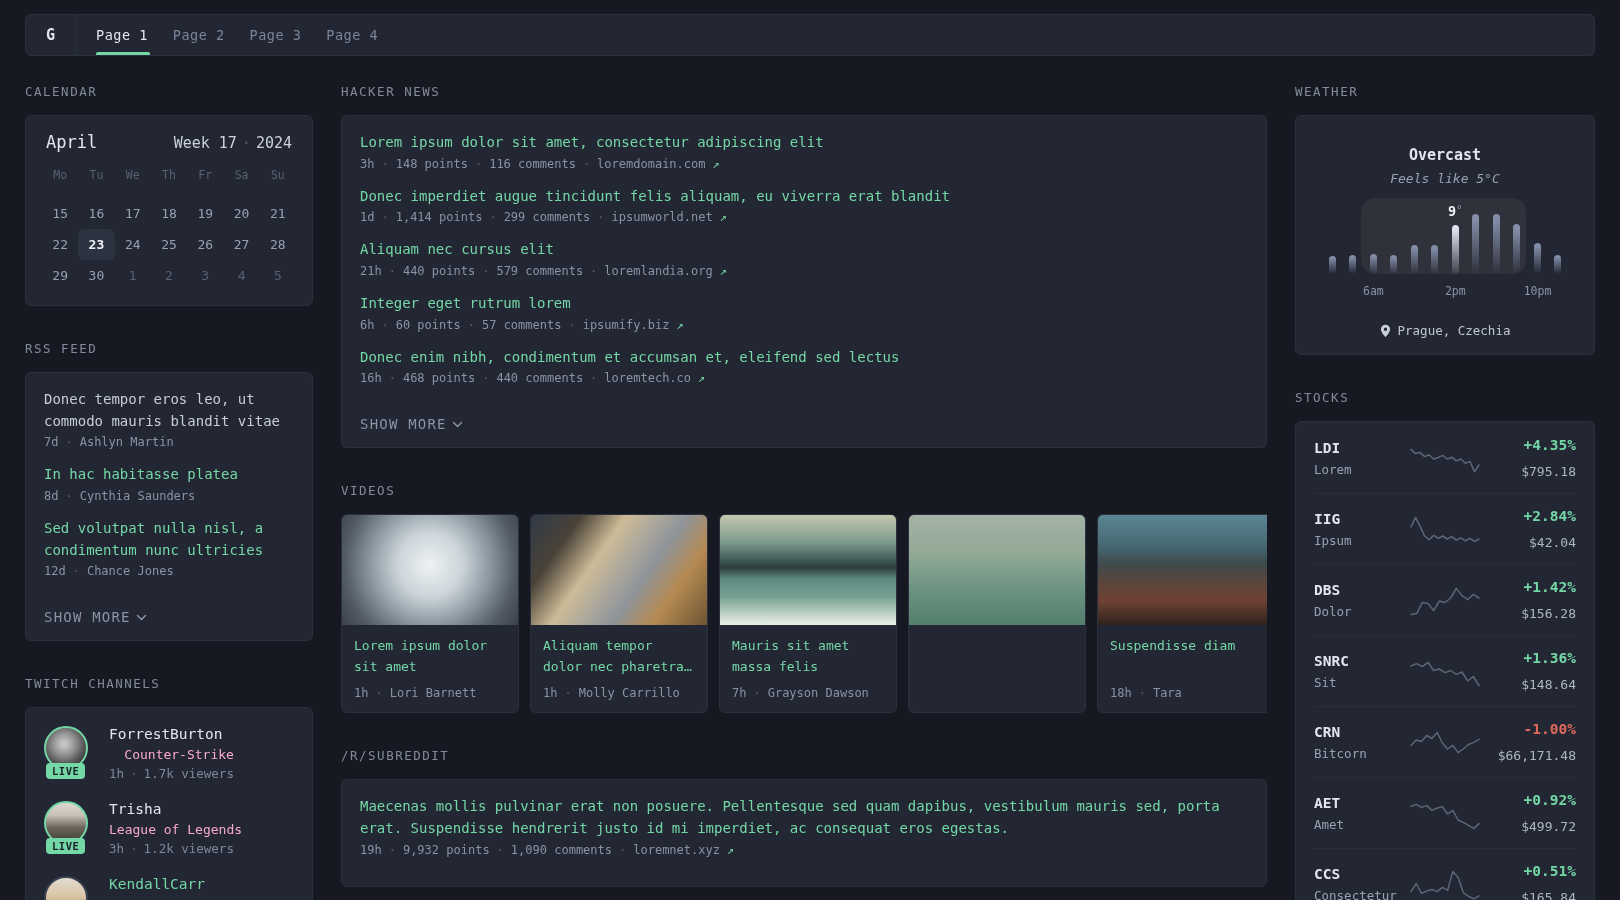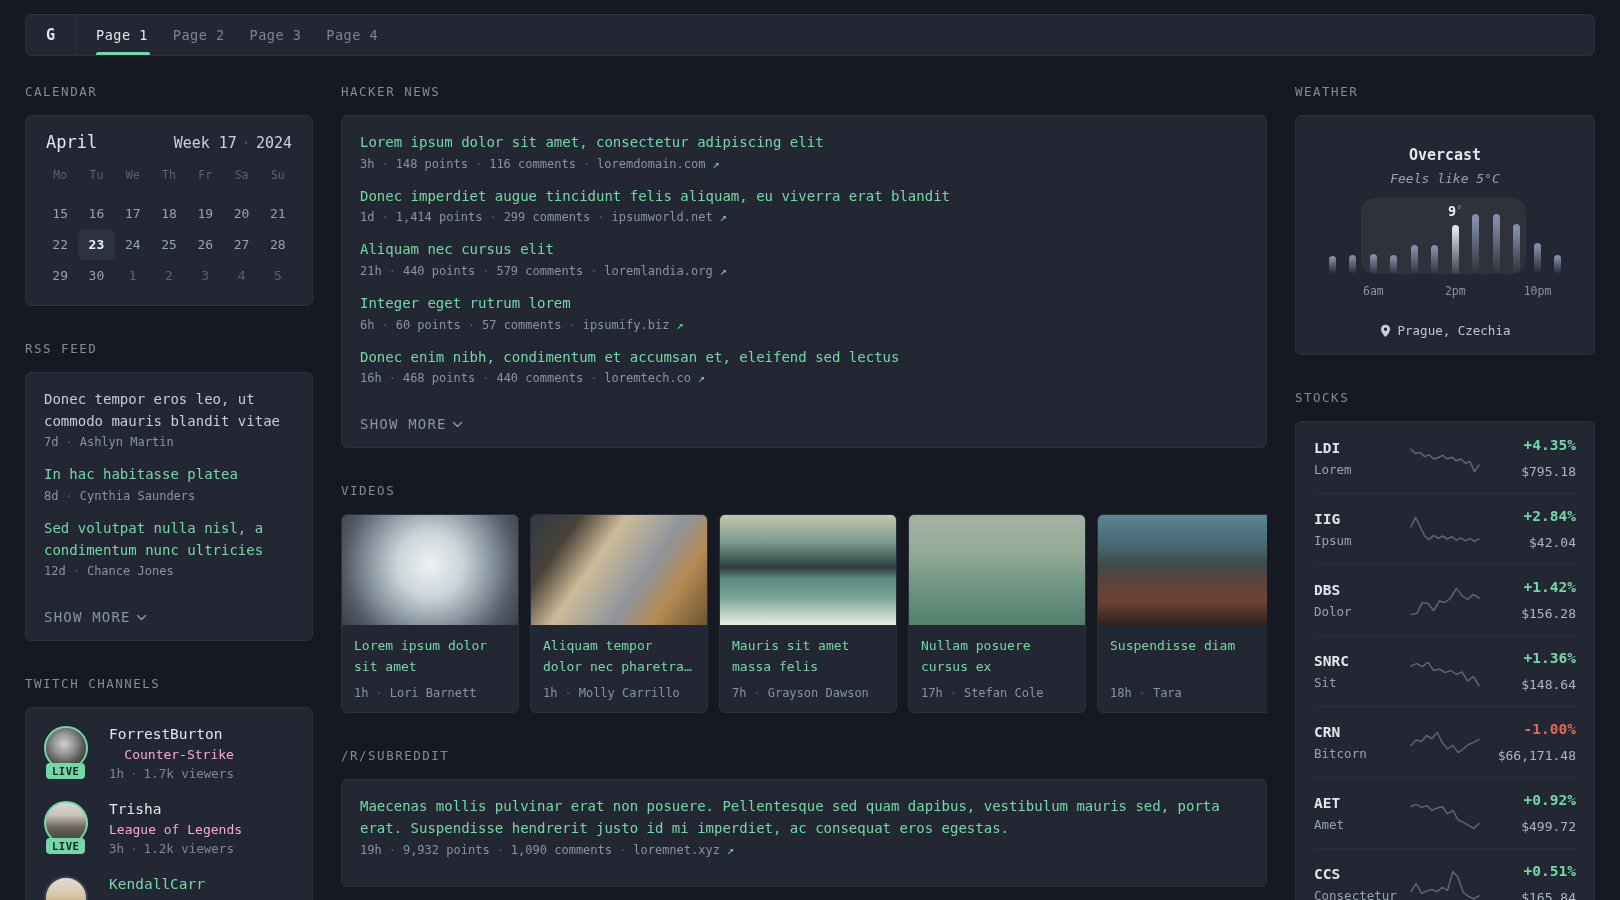--- a/index.html
+++ b/index.html
@@ -375,28 +375,20 @@
             <div class="video-title">Mauris sit amet massa felis</div>
             <div class="video-meta">
                 <span>7h</span>
                 <span class="dot"></span>
                 <span>Grayson Dawson</span>
               </div>
           </div>
         </div>
         <div class="video-card">
           <div class="video-thumb" style="background: linear-gradient(rgb(163, 178, 164) 0%, rgb(147, 169, 150) 35%, rgb(111, 148, 131) 65%, rgb(83, 127, 109) 100%);"></div>
-          <div class="video-info">
-            <div class="video-title">Nullam posuere cursus ex</div>
-            <div class="video-meta">
-                <span>17h</span>
-                <span class="dot"></span>
-                <span>Stefan Cole</span>
-              </div>
-          </div>
         </div>
         <div class="video-card">
           <div class="video-thumb" style="background: linear-gradient(rgb(90, 134, 148) 0%, rgb(69, 101, 111) 30%, rgb(63, 74, 74) 45%, rgb(92, 68, 60) 62%, rgb(110, 66, 52) 78%, rgb(47, 33, 29) 100%);"></div>
           <div class="video-info">
             <div class="video-title">Suspendisse diam</div>
             <div class="video-meta">
                 <span>18h</span>
                 <span class="dot"></span>
                 <span>Tara</span>
               </div>

